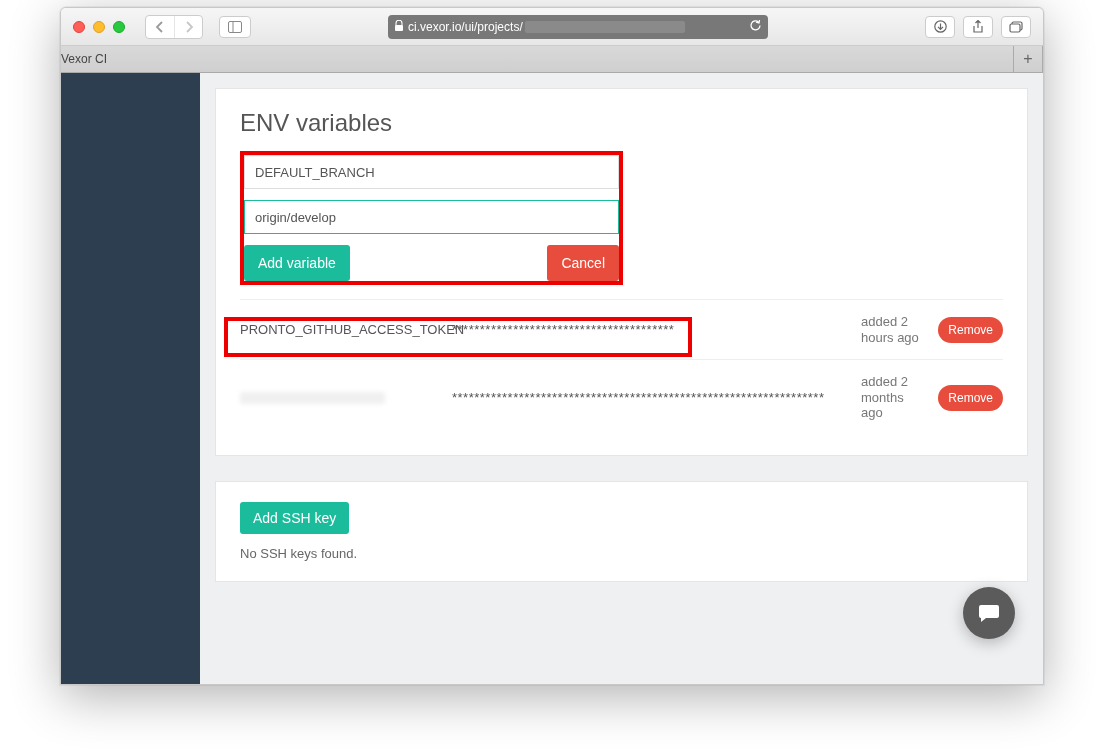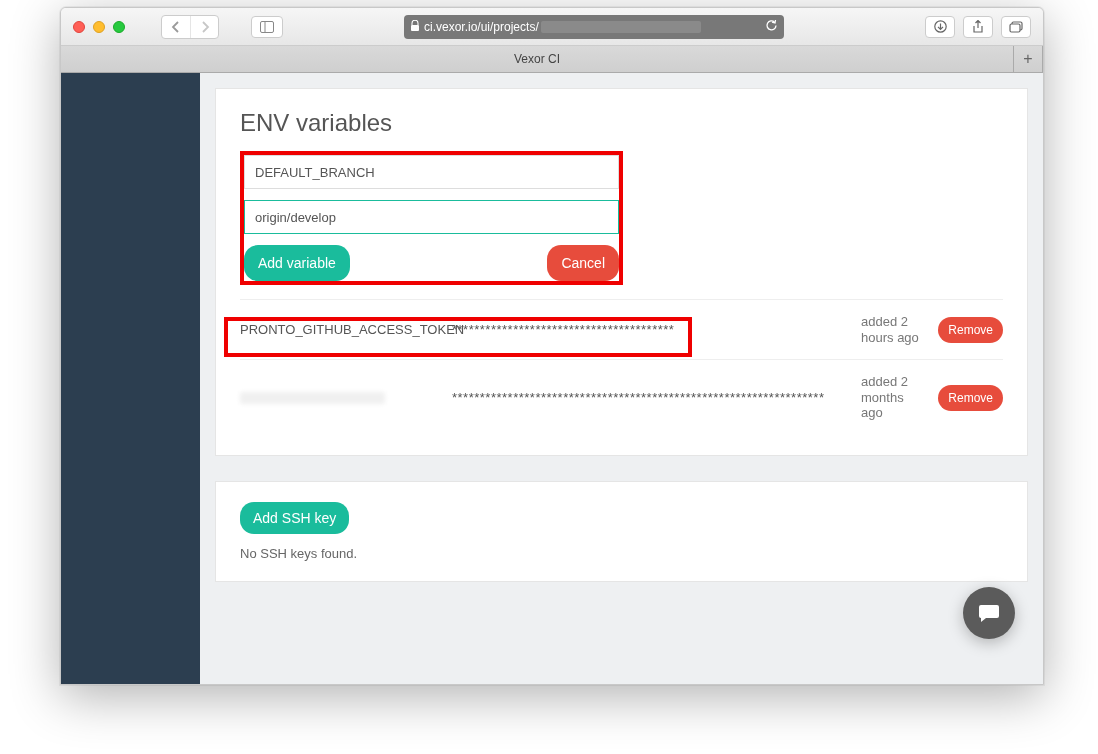--- a/index.html
+++ b/index.html
@@ -21,52 +21,52 @@
       overflow: hidden;
       box-shadow: 0 12px 50px rgba(0,0,0,0.3), 0 0 0 1px rgba(0,0,0,0.05);
     }
     .titlebar {
       height: 38px;
       background: linear-gradient(#f6f6f6,#e7e7e7);
       border-bottom: 1px solid #ccc;
       display: flex;
       align-items: center;
       padding: 0 12px;
-      gap: 24px;
+      gap: 8px;
     }
     .traffic { display: flex; gap: 8px; margin-right: 10px;}
     .dot { width: 12px; height: 12px; border-radius: 50%; }
     .dot.red { background: #ff5f56; border: 1px solid #e0443e; }
     .dot.yellow { background: #ffbd2e; border: 1px solid #dea123; }
     .dot.green { background: #27c93f; border: 1px solid #1aab29; }
     .nav-group { display: flex; border: 1px solid #ccc; border-radius: 4px; background: #fff; margin-left: 2px;}
     .nav-btn { width: 28px; height: 22px; display:flex; align-items:center; justify-content:center; color: #9a9a9a; font-size: 13px; border:none; background:transparent;}
     .nav-btn + .nav-btn { border-left: 1px solid #e5e5e5; }
     .sep-btn { width: 32px; height: 22px; border:1px solid #ccc; border-radius: 4px; background:#fff;display:flex;align-items:center;justify-content:center;color:#777; margin-left:8px;}
     .urlbar { flex:1; display:flex; align-items:center; justify-content:center; margin: 0 100px 0 80px;}
     .urlbox { background:#787878; color:#fff; height:24px; width:380px; border-radius:4px; display:flex; align-items:center; padding:0 6px; font-size:12px; position:relative;}
     .lock{ margin-right:4px; font-size: 11px;}
     .blurtext { background: rgba(140,140,140,0.9); height:12px; width:160px; border-radius:2px; margin-left:2px;}
     .reload { position:absolute; right:6px; color:#fff; font-size:13px;}
     .tool-btns { display:flex; gap:8px; }
     .tool-btn { width:30px; height:22px; border:1px solid #ccc; border-radius:4px; background:#fff; display:flex;align-items:center;justify-content:center;color:#555; font-size:13px;}
     .tabbar { height:27px; background: linear-gradient(#ccc,#c2c2c2); border-bottom:1px solid #aaa; display:flex; align-items:stretch; color:#444; font-size:12px;}
-    .tab { flex:1; display:flex;align-items:center;justify-content:center; background: linear-gradient(#d9d9d9,#cfcfcf); border-right:1px solid #aaa;}
+    .tab { flex:1; display:flex;align-items:center;background: linear-gradient(#d9d9d9,#cfcfcf); border-right:1px solid #aaa;}
     .tab.plus { flex:none; width:29px; display:flex; align-items:center; justify-content:center; font-size:16px; color:#666;}
     .content { display:flex; height: calc(100% - 65px); background:#737373;}
     .sidebar { width:139px; background:#2c3e50; height:100%; }
     .main { flex:1; padding: 15px; overflow:hidden; background:#eef0f2;}
     .card { background:#fff; border:1px solid #e5e5e5; margin-bottom:25px; }
     .card-inner { padding: 20px 24px; }
     h2 { font-size: 24px; font-weight: 300; color:#555; margin-bottom:14px;}
     .redbox1{ border:4px solid #ef0000; width:383px; margin-bottom:14px;}
     .input { width:100%; height:34px; border:1px solid #ddd; padding:0 10px; font-size:13px; color:#555; margin-bottom:11px; background:#fff;}
     .input.focused { border:1px solid #1abc9c; margin-bottom:11px;}
     .btnrow { display:flex; justify-content:space-between; }
-    .btn { height:36px; padding:0 14px; border:none; border-radius:14px; font-size:14px; color:#fff; cursor:pointer;}
+    .btn { height:36px; padding:0 14px; border:none; border-radius:3px; font-size:14px; color:#fff; cursor:pointer;}
     .btn.teal { background:#1abc9c; }
     .btn.teal-sm { background:#1abc9c; height:32px; font-size:14px; padding:0 13px;}
     .btn.red { background:#e74c3c; }
     .btn.red-sm { background:#e74c3c; font-size:12px; height:26px; padding:0 10px; border-radius:13px;}
     .vartable { width:100%; }
     .varrow { display:flex; align-items:center; border-top:1px solid #eee; padding:14px 0; font-size:13px; color:#555; gap:12px;}
     .varname { width:200px; font-size:13px;}
     .varval { flex:1; letter-spacing:0.5px; font-size:13px;}
     .vartime { width:60px; text-align:left; color:#777; font-size:13px; line-height:1.2;}
     .varact { width:70px; text-align:right;}

